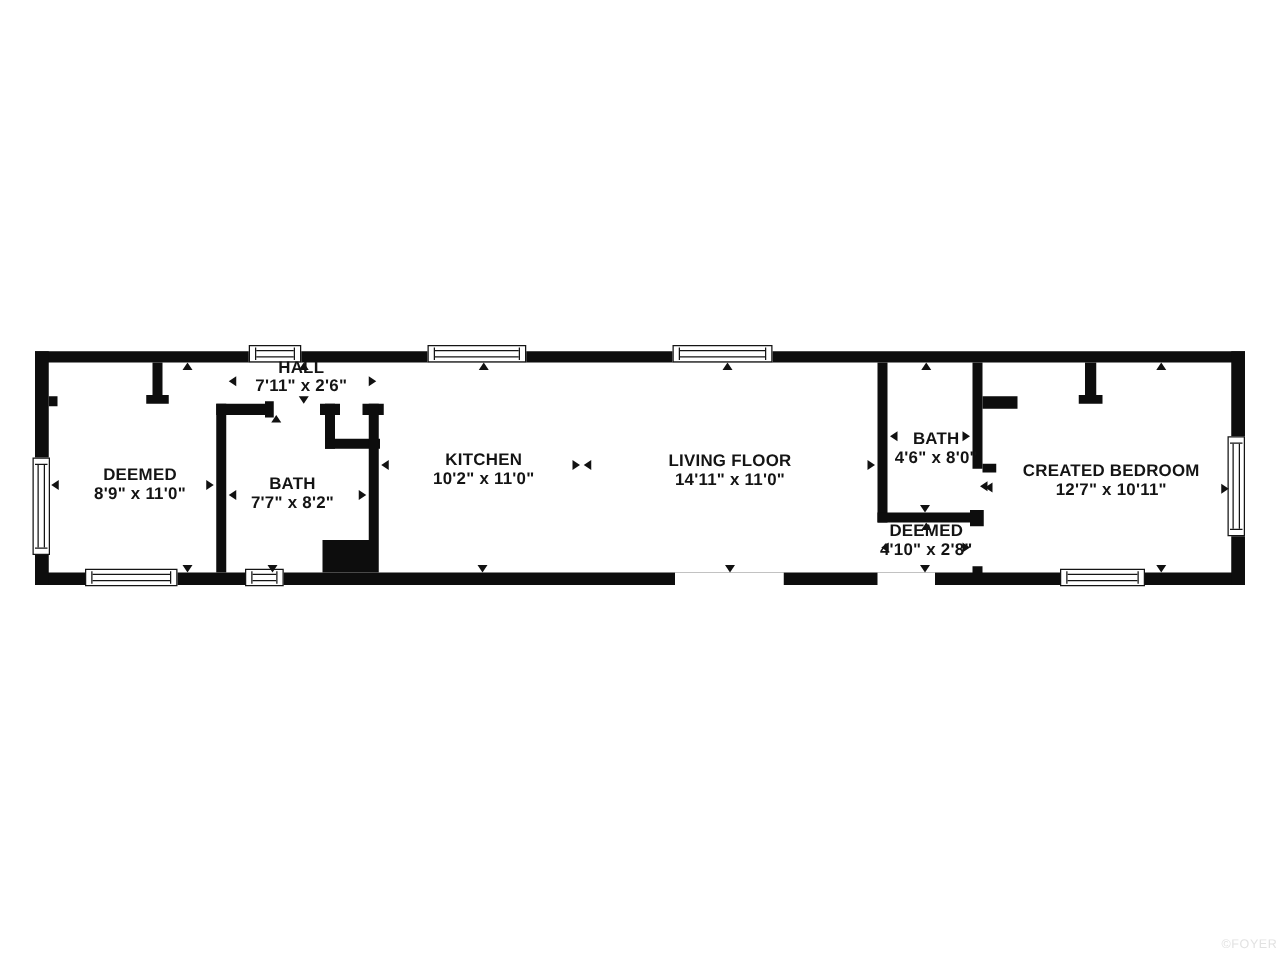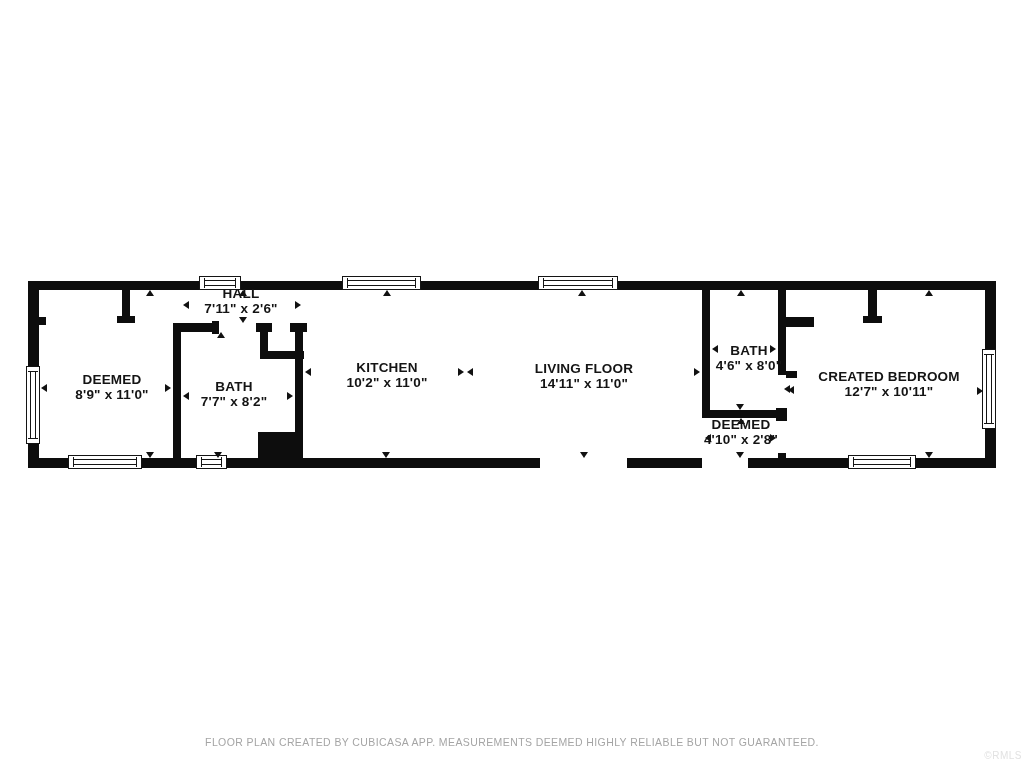--- a/index.html
+++ b/index.html
@@ -159,15 +159,14 @@
       </div>
       <div class="room-label" style="left: 741px; top: 417px;">
         <div class="rname">DEEMED</div>
         <div class="rdims">4'10" x 2'8"</div>
       </div>
       <div class="room-label" style="left: 889px; top: 369px;">
         <div class="rname">CREATED BEDROOM</div>
         <div class="rdims">12'7" x 10'11"</div>
       </div>
     </div>
-  <div class="footer">FLOOR PLAN CREATED BY CUBICASA APP. MEASUREMENTS DEEMED HIGHLY RELIABLE BUT NOT GUARANTEED.</div>
-  <div class="watermark">©RMLS</div>
+  <div class="watermark">©FOYER</div>
 </div>
 
 </body></html>

